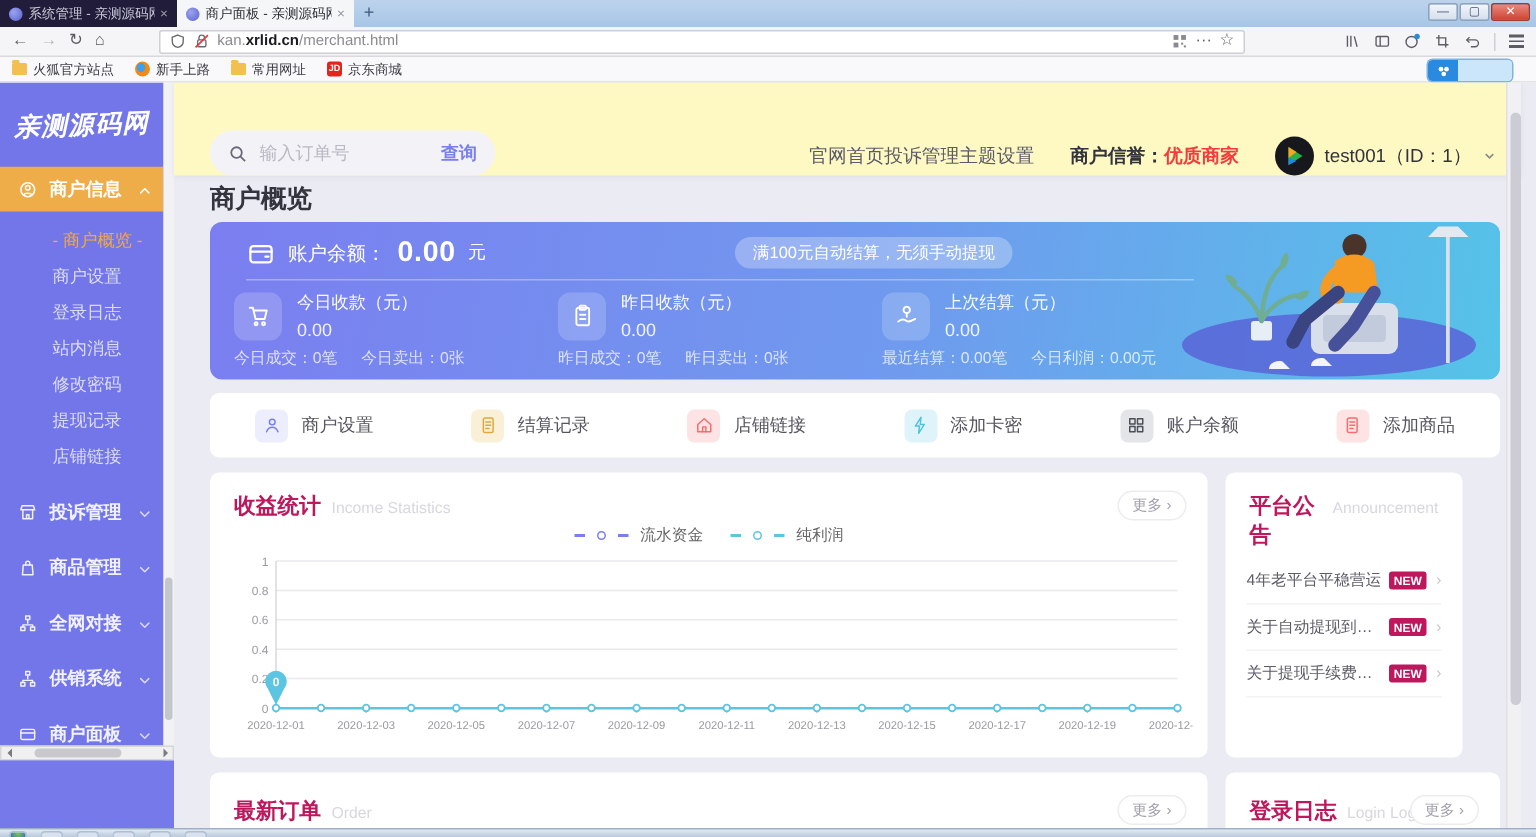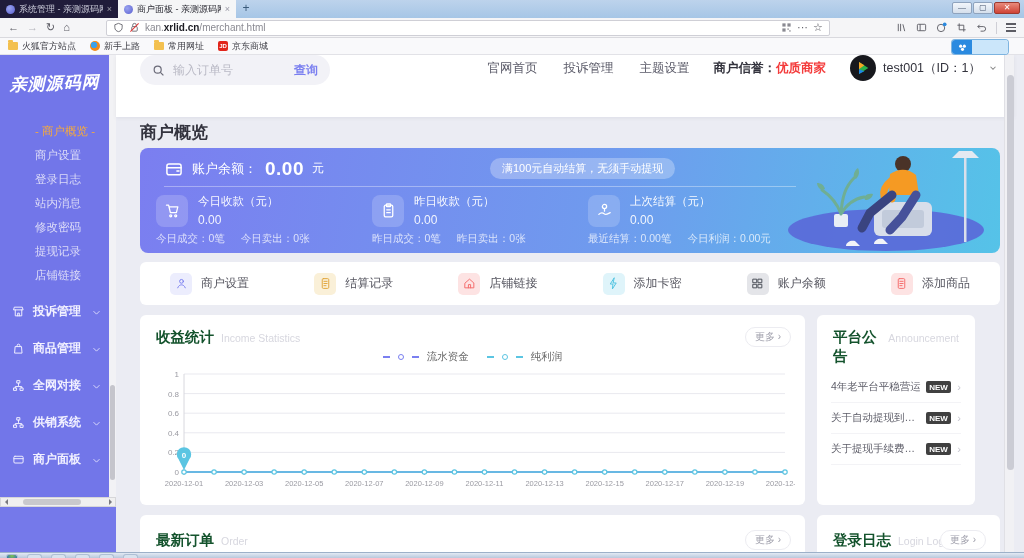--- a/index.html
+++ b/index.html
@@ -80,21 +80,21 @@
   .sb-hs-thumb { margin-left:12px; width:58px; height:6px; background:#c9c9cd; border-radius:3px; }
   .sb-filler { position:absolute; left:0; top:452px; width:116px; height:45px; background:#7579ea; }
   .sb-vscroll { position:absolute; left:109px; top:0; width:7px; height:442px; background:#f2f2f5; }
   .sb-vthumb { position:absolute; left:1px; width:5px; top:330px; height:95px; background:#c5c5cc; border-radius:3px; }
 
   
   .main { position:absolute; left:116px; right:10px; top:0; height:100%; }
   .page-vscroll { position:absolute; right:0; top:0; width:10px; height:100%; background:#f1f1f4; border-left:1px solid #e0e0e5; }
   .page-vthumb { position:absolute; left:1.5px; width:7px; top:20px; height:395px; background:#cbccd4; border-radius:4px; }
 
-  .topbar { height:62px; background:#ffffff; display:flex; align-items:flex-start; padding:0 16px 0 24px;
+  .topbar { height:62px; background:#fef9c3; display:flex; align-items:flex-end; padding:0 16px 0 24px;
     box-shadow:0 1px 4px rgba(60,60,90,.08); position:relative; }
   .search-pill { width:190px; height:30px; background:#f2f2f7; border-radius:15px; display:flex; align-items:center; padding:0 12px; gap:8px; }
   .search-pill input { border:none; outline:none; background:transparent; width:95px; font-size:12px; color:#555; }
   .search-pill input::placeholder { color:#b9b9c5; }
   .search-btn { margin-left:auto; background:none; border:none; color:#7a7ff0; font-size:12px; font-weight:bold; }
   .top-right { margin-left:auto; display:flex; align-items:center; gap:24px; }
   .top-link { font-size:12.5px; color:#5a5a68; }
   .rep { display:flex; align-items:center; font-size:12.5px; }
   .rep-label { color:#33333d; font-weight:bold; }
   .rep-value { color:#f43c3c; font-weight:bold; }
@@ -132,35 +132,35 @@
   .qa-ic { width:22px; height:22px; border-radius:5px; display:flex; align-items:center; justify-content:center; }
   .qa-ic .ic { width:13px; height:13px; }
   .qa-label { font-size:12px; color:#55555f; }
 
   
   .charts-row { margin:10px 0 0 24px; width:860px; display:flex; gap:12px; }
   .card { background:#fff; border-radius:6px; position:relative; }
   .income-card { width:665px; height:190px; }
   .announce-card { width:158px; height:190px; }
   .card-header { display:flex; align-items:baseline; gap:7px; padding:13px 16px 0; }
-  .card-title { font-size:14.5px; font-weight:bold; color:#14532d; }
+  .card-title { font-size:14.5px; font-weight:bold; color:#be185d; }
   .card-sub { font-size:10.5px; color:#d7d7df; }
   .more-pill { position:absolute; right:14px; top:12px; font-size:10px; color:#a0a0ac;
     border:1px solid #ececf1; border-radius:10px; padding:2px 9px; background:#fff; }
   .legend { display:flex; justify-content:center; gap:18px; margin-top:3px; }
   .lg-item { display:flex; align-items:center; gap:8px; font-size:10.5px; color:#666; }
   .lg-line { width:7px; height:1.5px; }
   .lg-dot { width:6px; height:6px; border-radius:50%; border:1.5px solid; background:#fff; }
   .chart-box { margin:2px 8px 0 10px; }
 
   
   .ann-list { margin:6px 14px 0; }
   .ann-item { height:31px; display:flex; align-items:center; border-bottom:1px solid #f3f3f6; }
   .ann-text { font-size:10.5px; color:#5d5d68; width:108px; white-space:nowrap; overflow:hidden; text-overflow:ellipsis; }
-  .ann-badge { margin-left:2px; background:#404040; color:#fff; font-size:8px; font-weight:bold;
+  .ann-badge { margin-left:2px; background:#be185d; color:#fff; font-size:8px; font-weight:bold;
     border-radius:2px; padding:1.5px 3.5px; flex:none; }
   .ann-chev { margin-left:6px; color:#c6c6cf; font-size:11px; }
 
   
   .bottom-row { margin:10px 0 0 24px; width:860px; display:flex; gap:12px; }
   .orders-card { width:665px; height:60px; }
   .login-card { width:183px; height:60px; }
   .bottom-row .card-header { padding-top:16px; }
   .bottom-row .more-pill { top:15px; }
 
@@ -278,20 +278,35 @@
       </div>
       <div class="ext-field"></div>
     </div>
   </div>
 
   <div class="viewport">
 
     <aside class="sidebar">
       <div class="sb-logo">亲测源码网</div>
       <div class="menu-wrap">
+        <div class="sec-header">
+          <span class="ic-slot">
+              <svg class="ic" width="13" height="13" viewBox="0 0 24 24" fill="none" stroke="#fff" stroke-width="1.8" stroke-linecap="round" stroke-linejoin="round">
+                <circle cx="12" cy="12" r="8.5"></circle>
+                <circle cx="12" cy="9.5" r="2.8"></circle>
+                <path d="M7 18.5c1.2-2.8 8.8-2.8 10 0"></path>
+              </svg>
+            </span>
+          <span>商户信息</span>
+          <span class="chev">
+              <svg class="ic" width="11" height="11" viewBox="0 0 24 24" fill="none" stroke="#fff" stroke-width="1.8" stroke-linecap="round" stroke-linejoin="round">
+                <path d="M7 14l5-5 5 5"></path>
+              </svg>
+            </span>
+        </div>
         <div class="submenu">
             <div class="sub-item active">商户概览</div>
             <div class="sub-item">商户设置</div>
             <div class="sub-item">登录日志</div>
             <div class="sub-item">站内消息</div>
             <div class="sub-item">修改密码</div>
             <div class="sub-item">提现记录</div>
             <div class="sub-item">店铺链接</div>
           </div>
         <div>
@@ -381,21 +396,21 @@
       <div class="topbar">
         <div class="search-pill">
           <svg width="13" height="13" viewBox="0 0 24 24" fill="none" stroke="#6a6a78" stroke-width="2.2">
               <circle cx="10.5" cy="10.5" r="6.5"></circle>
               <path d="M15.5 15.5L21 21"></path>
             </svg>
           <input placeholder="输入订单号" style="">
           <button class="search-btn">查询</button>
         </div>
         <div class="top-right">
-          <span class="nav-links" style="display:flex;gap:26px;">
+          <span class="nav-links" style="display:flex;">
               <span class="top-link">官网首页</span>
               <span class="top-link">投诉管理</span>
               <span class="top-link">主题设置</span>
             </span>
           <span class="rep">
             <span class="rep-label">商户信誉：</span>
             <span class="rep-value">优质商家</span>
           </span>
           <span class="user-box">
             <span class="avatar">

